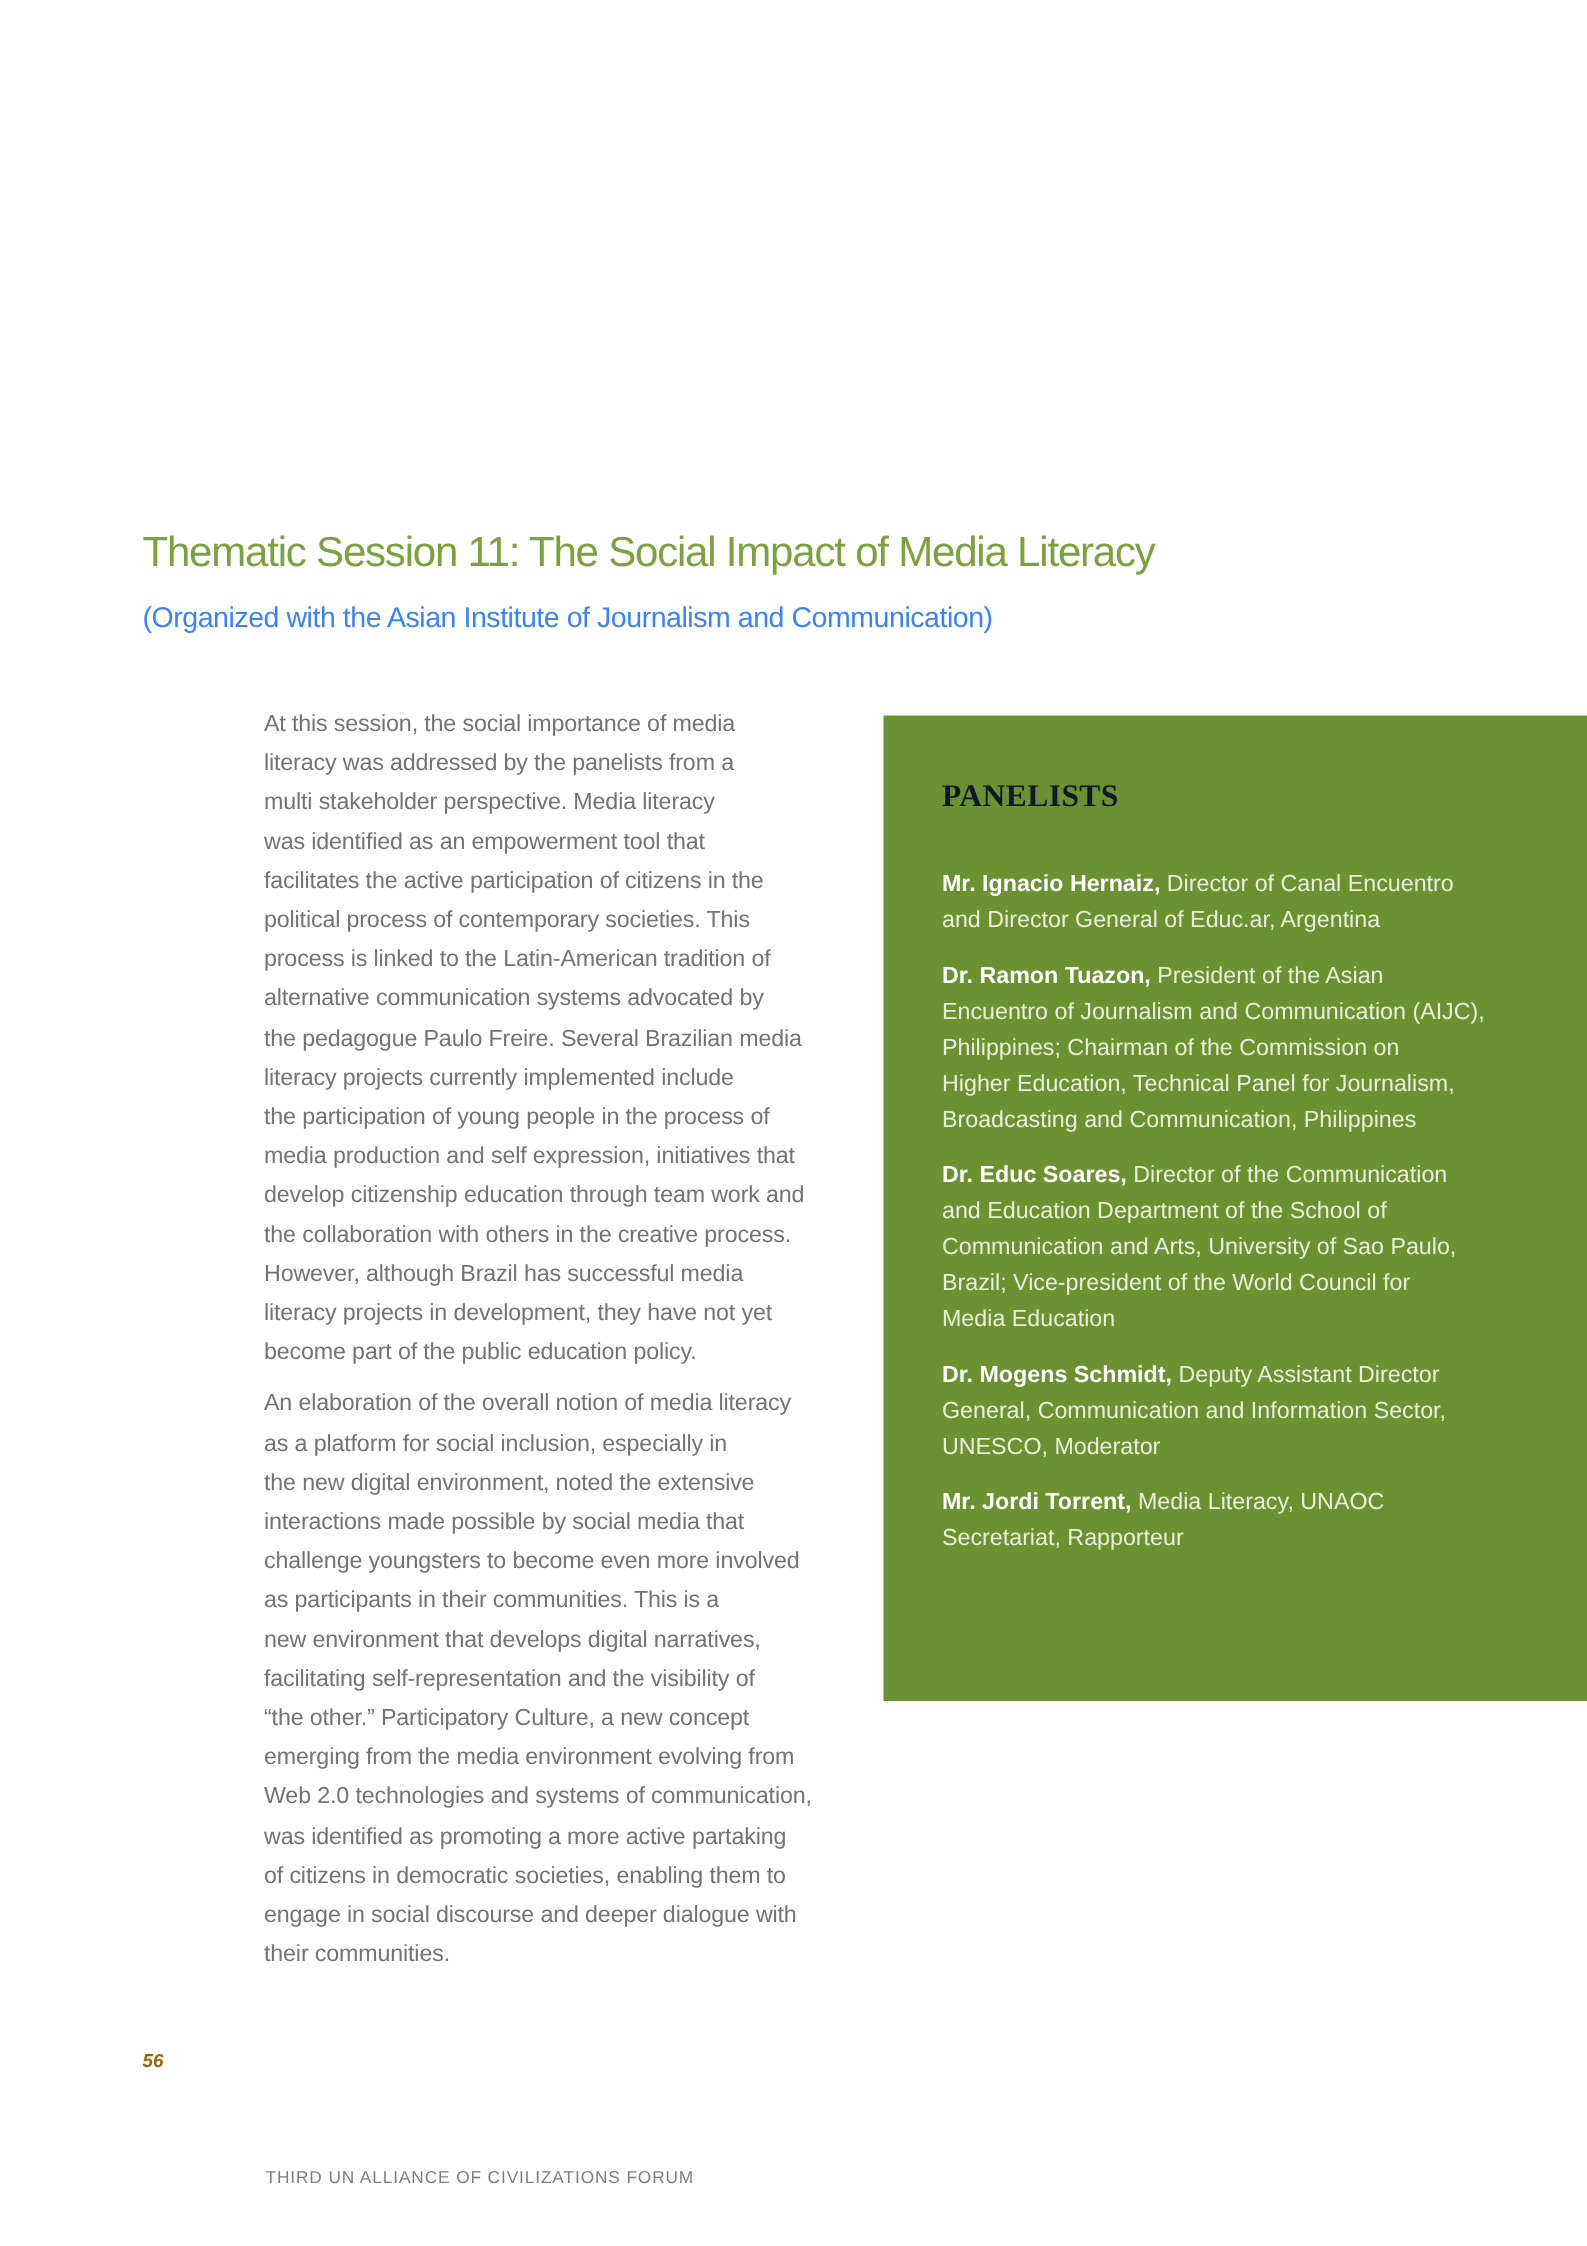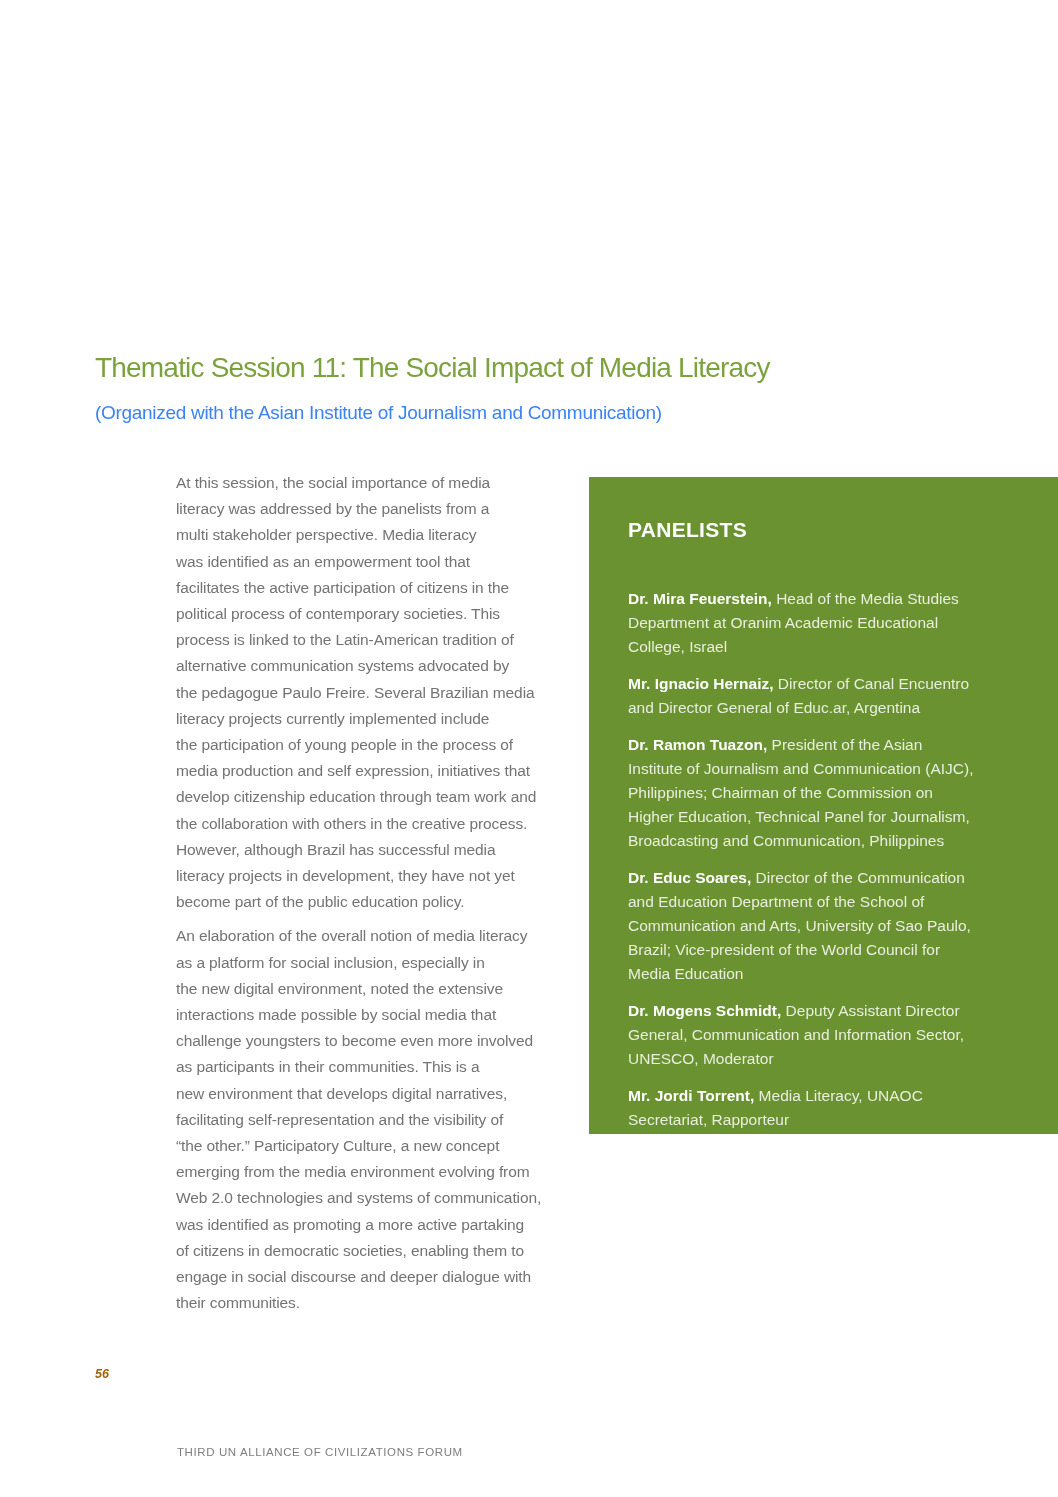--- a/index.html
+++ b/index.html
@@ -56,22 +56,23 @@
     width: 469px;
     height: 657px;
     background: #6a9231;
     padding: 41px 66px 0 39px;
     color: #ffffff;
   }
   .panel-heading {
     font-size: 21px;
     font-weight: 700;
     letter-spacing: 0.3px;
-    color: #ffffff;
-    margin-bottom: 45px;
+    color: #0f172a;
+    margin-bottom: 35px;
+    font-family: Liberation Serif, serif;
   }
   .panel-entry {
     white-space: pre-line;
     font-size: 15.5px;
     line-height: 24px;
     margin-bottom: 13px;
     color: #e9eedd;
   }
   .panel-entry .entry-name {
     font-weight: 700;
@@ -136,29 +137,26 @@
 Web 2.0 technologies and systems of communication,
 was identified as promoting a more active partaking
 of citizens in democratic societies, enabling them to
 engage in social discourse and deeper dialogue with
 their communities.</p>
   </div>
 
   <div class="panel">
     <div class="panel-heading">PANELISTS</div>
 
-    <div class="panel-entry"><span class="entry-name">Dr. Mira Feuerstein,</span><span> Head of the Media Studies
-Department at Oranim Academic Educational
-College, Israel</span></div>
 
     <div class="panel-entry"><span class="entry-name">Mr. Ignacio Hernaiz,</span><span> Director of Canal Encuentro
 and Director General of Educ.ar, Argentina</span></div>
 
     <div class="panel-entry"><span class="entry-name">Dr. Ramon Tuazon,</span><span> President of the Asian
-Institute of Journalism and Communication (AIJC),
+Encuentro of Journalism and Communication (AIJC),
 Philippines; Chairman of the Commission on
 Higher Education, Technical Panel for Journalism,
 Broadcasting and Communication, Philippines</span></div>
 
     <div class="panel-entry"><span class="entry-name">Dr. Educ Soares,</span><span> Director of the Communication
 and Education Department of the School of
 Communication and Arts, University of Sao Paulo,
 Brazil; Vice-president of the World Council for
 Media Education</span></div>
 

